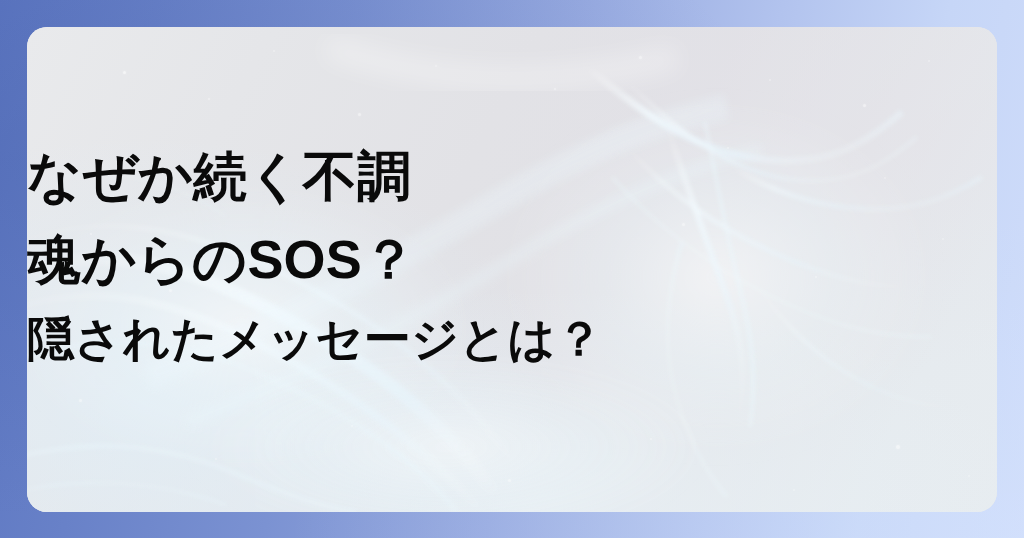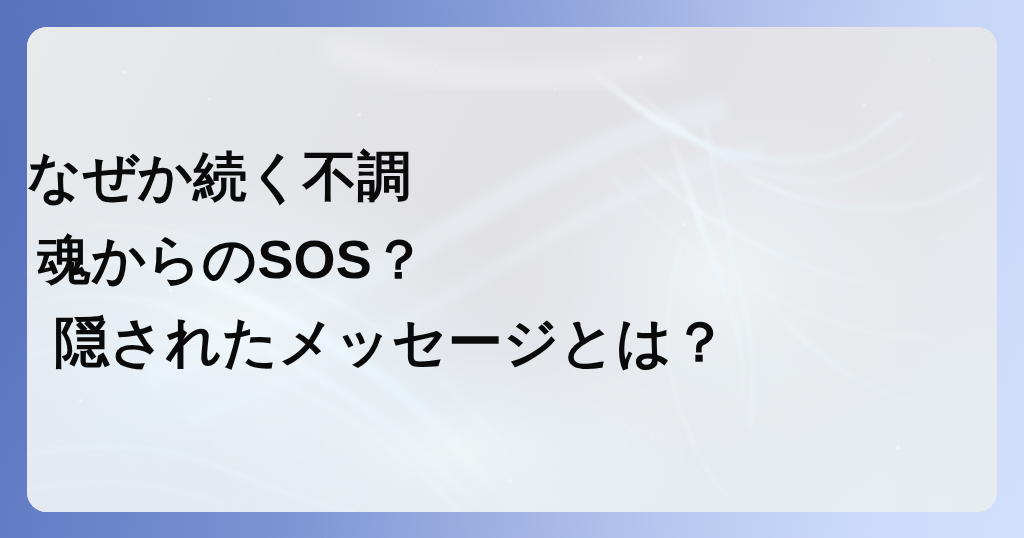--- a/index.html
+++ b/index.html
@@ -114,22 +114,22 @@
 
   .headline-line {
     display: block;
     font-size: 54px;
     font-weight: 700;
     font-family: "Liberation Sans", "DejaVu Sans", sans-serif;
     color: #0a0a0a;
     white-space: nowrap;
   }
   #headline-line-1 { margin-bottom: 29px; }
-  #headline-line-2 { margin-bottom: 29px; padding-left: 10px; }
-  #headline-line-3 { font-size: 55px; padding-left: 27px; }
+  #headline-line-2 { margin-bottom: 29px; }
+  #headline-line-3 { font-size: 47px; }
 </style>
 </head>
 <body>
 
 <div id="poster-canvas">
 
   <div id="canvas-shade"></div>
 
   <div id="image-card">
 

